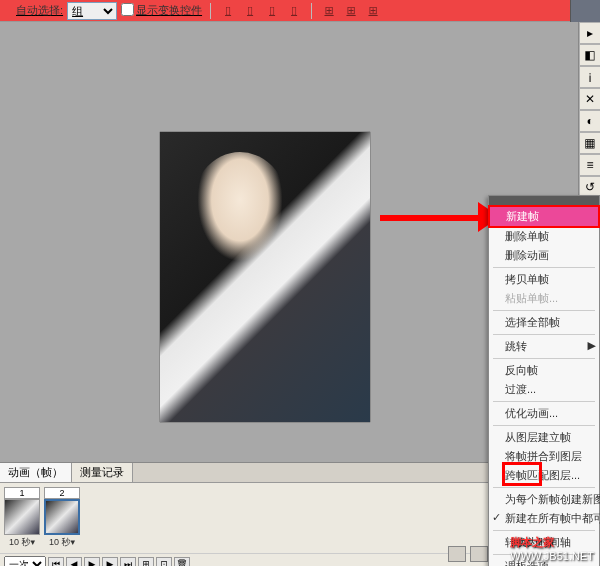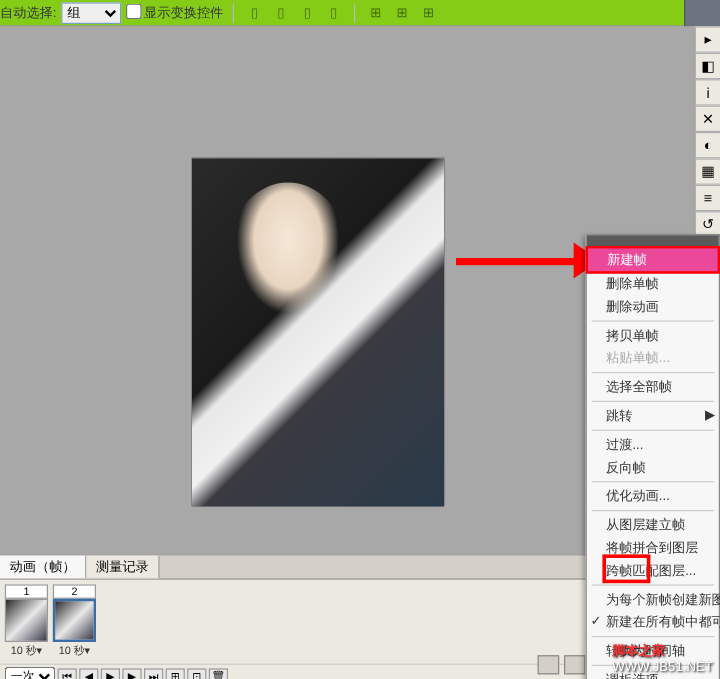--- a/index.html
+++ b/index.html
@@ -1,17 +1,17 @@
 <!DOCTYPE html>
 <html><head>
 <meta charset="utf-8">
 <style>
 *{margin:0;padding:0;box-sizing:border-box;font-family:"Microsoft YaHei",SimSun,sans-serif;}
 body{width:600px;height:566px;background:#a8a8a8;position:relative;overflow:hidden;}
-.top-toolbar{height:22px;background:#84cc16;border-bottom:1px solid #999;display:flex;align-items:center;font-size:11px;padding:0 0;gap:4px;}
+.top-toolbar{height:22px;background:#ef4444;border-bottom:1px solid #999;display:flex;align-items:center;font-size:11px;padding:0 16px;gap:4px;text-decoration:underline;}
 .top-toolbar .lbl{color:#333;}
 .top-toolbar select{font-size:11px;height:18px;width:50px;border:1px solid #7b9ebd;}
 .top-toolbar .cb{display:flex;align-items:flex-start;gap:2px;color:#333;}
 .top-toolbar .sep{width:1px;height:16px;background:#bbb;margin:0 4px;}
 .top-toolbar .icon-btn{width:18px;height:18px;display:flex;align-items:center;justify-content:center;opacity:0.5;}
 .right-icons{position:absolute;top:0;right:0;width:30px;height:22px;background:#6b7280;border-left:1px solid #555;}
 .side-toolbox{position:absolute;right:0;top:22px;width:22px;background:#d4d0c8;border-left:1px solid #888;height:440px;display:flex;flex-direction:column;}
 .side-toolbox .tool{width:22px;height:22px;border:1px solid #b0b0b0;display:flex;align-items:center;justify-content:center;font-size:12px;background:#ece9e0;}
 .canvas-area{position:absolute;top:22px;left:0;right:22px;bottom:104px;background:#a8a8a8;overflow:hidden;}
 .canvas-img{position:absolute;top:110px;left:160px;width:210px;height:290px;background:linear-gradient(135deg,#2a2a2a 0%,#1a1a1a 40%,#e8e8e8 45%,#f0f0f0 55%,#3a3a40 60%,#2a3a4a 100%);box-shadow:0 0 1px #000;}
@@ -96,22 +96,22 @@
       <div class="item">删除单帧</div>
       <div class="item">删除动画</div>
       <div class="div"></div>
       <div class="item">拷贝单帧</div>
       <div class="item dis">粘贴单帧...</div>
       <div class="div"></div>
       <div class="item">选择全部帧</div>
       <div class="div"></div>
       <div class="item">跳转<span class="ar">▶</span></div>
       <div class="div"></div>
+      <div class="item">反向帧</div>
       <div class="item">过渡...</div>
-      <div class="item">反向帧</div>
       <div class="div"></div>
       <div class="item">优化动画...</div>
       <div class="div"></div>
       <div class="item">从图层建立帧</div>
       <div class="item">将帧拼合到图层</div>
       <div class="item">跨帧匹配图层...</div>
       <div class="div"></div>
       <div class="item">为每个新帧创建新图层</div>
       <div class="item">新建在所有帧中都可见...<span class="ck">✓</span></div>
       <div class="div"></div>

